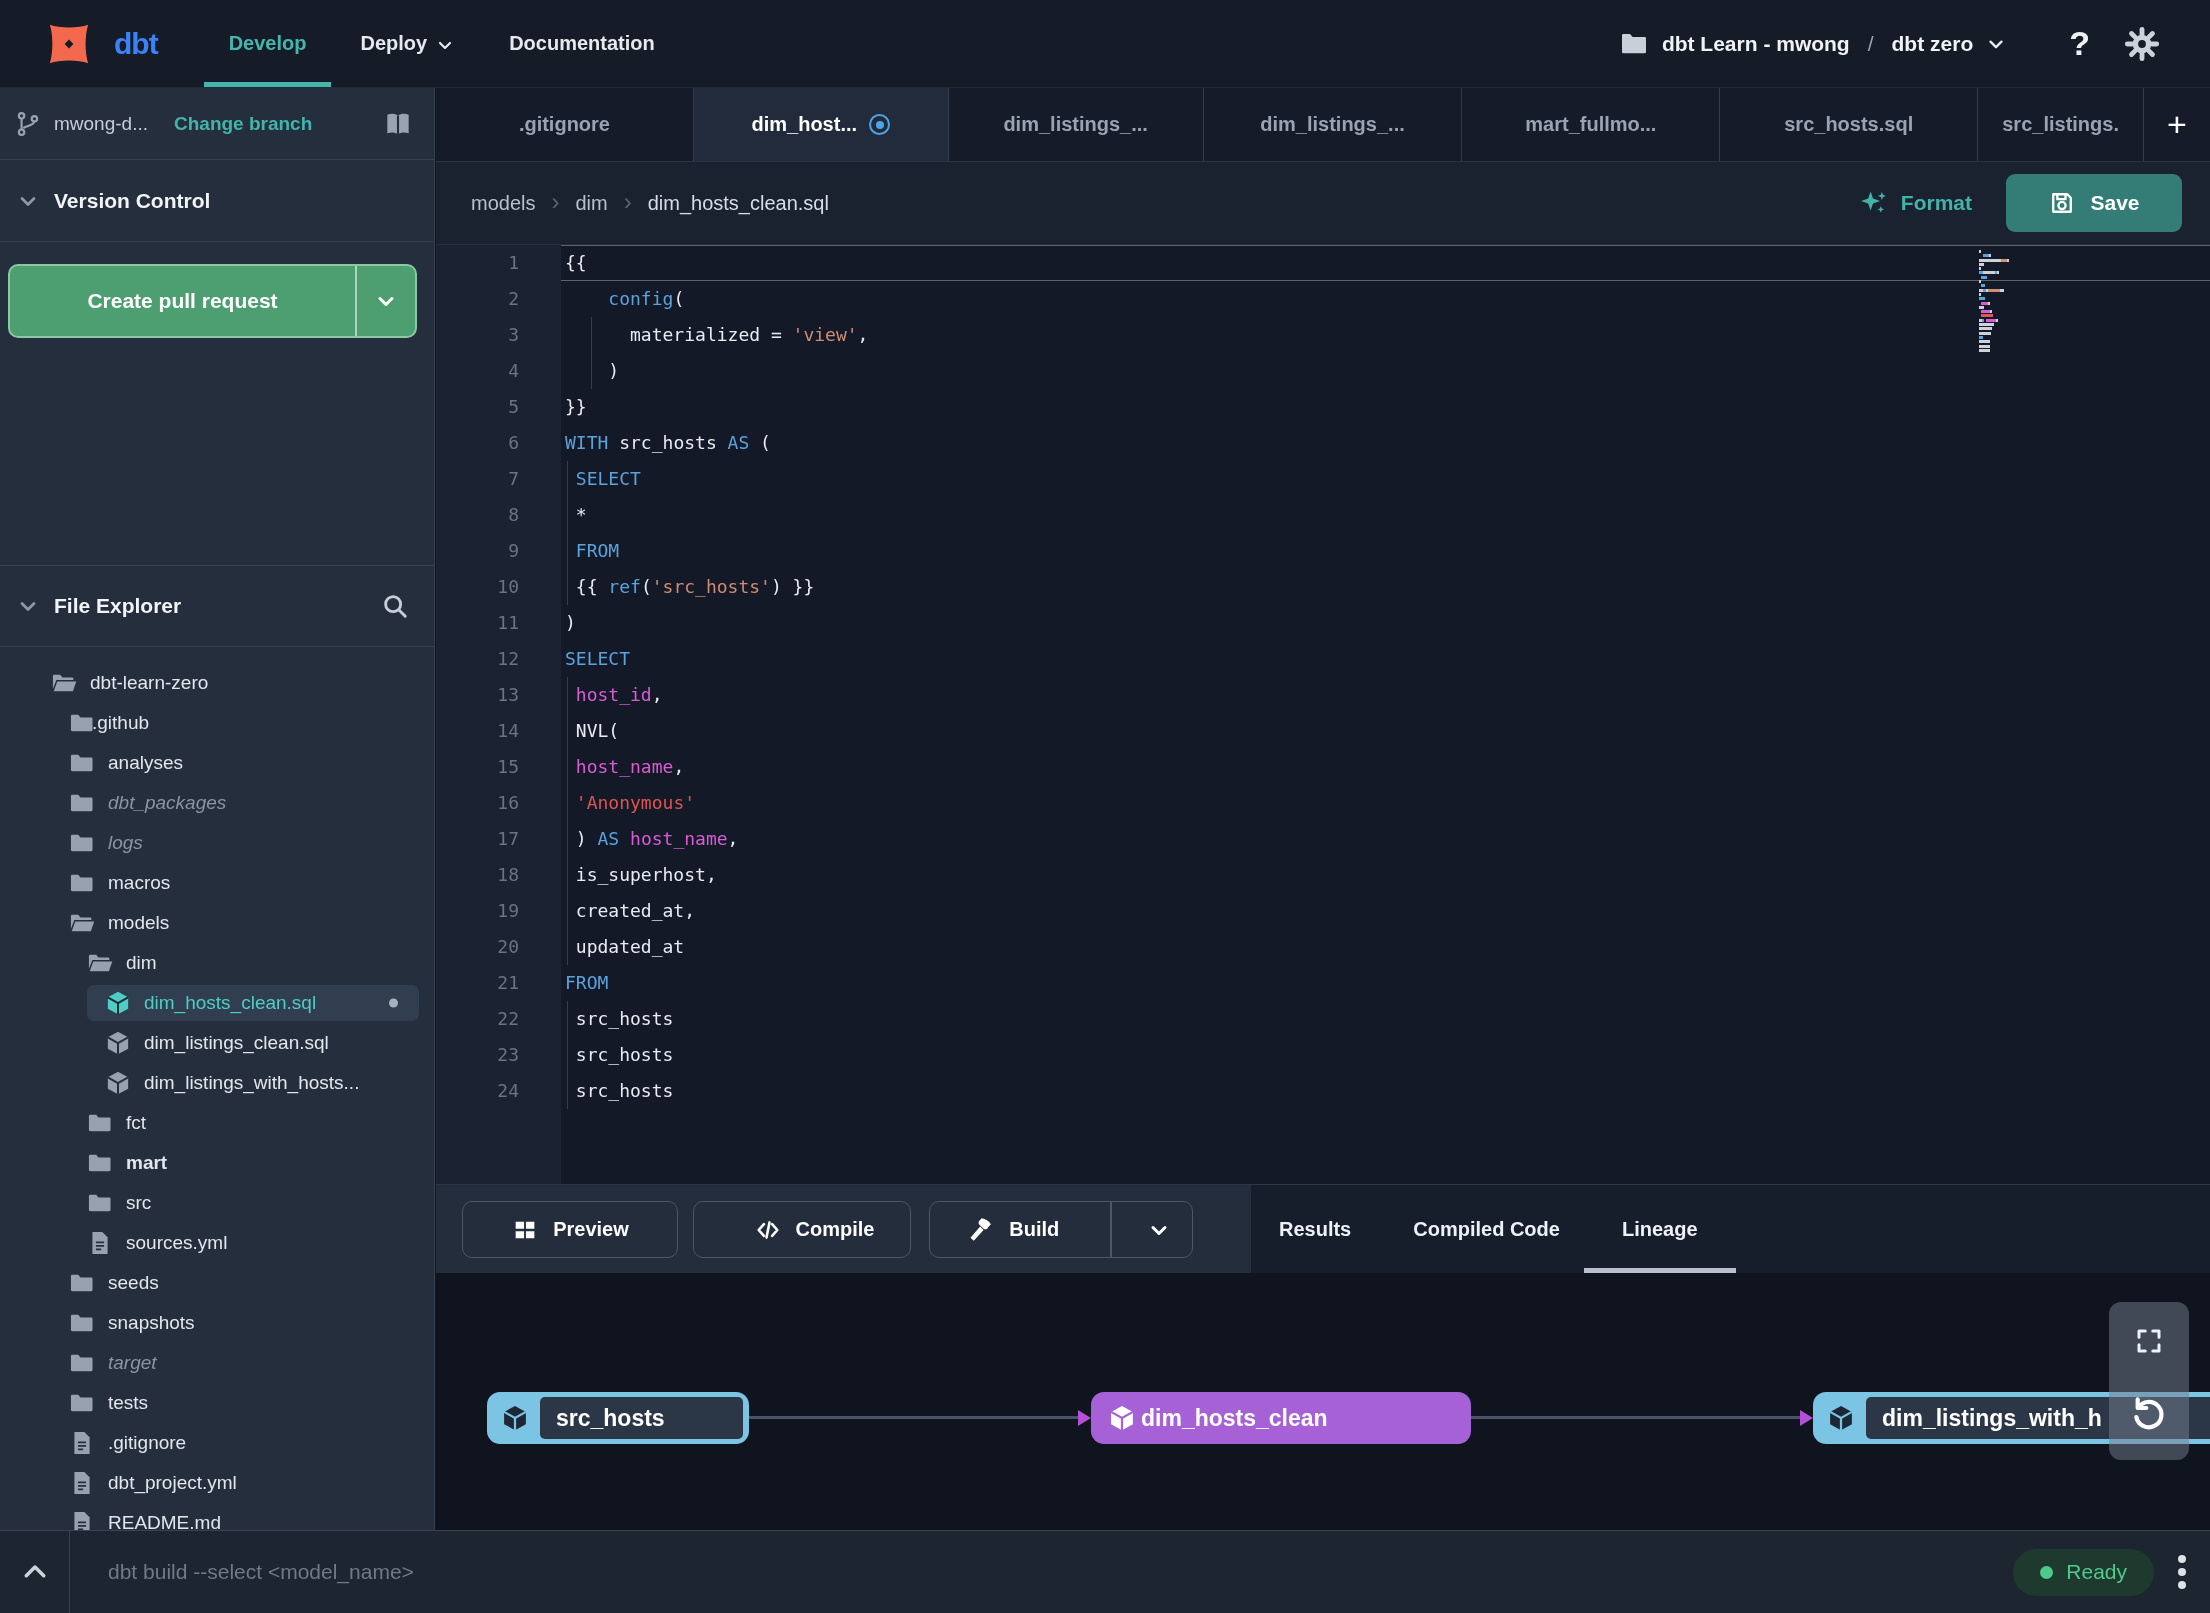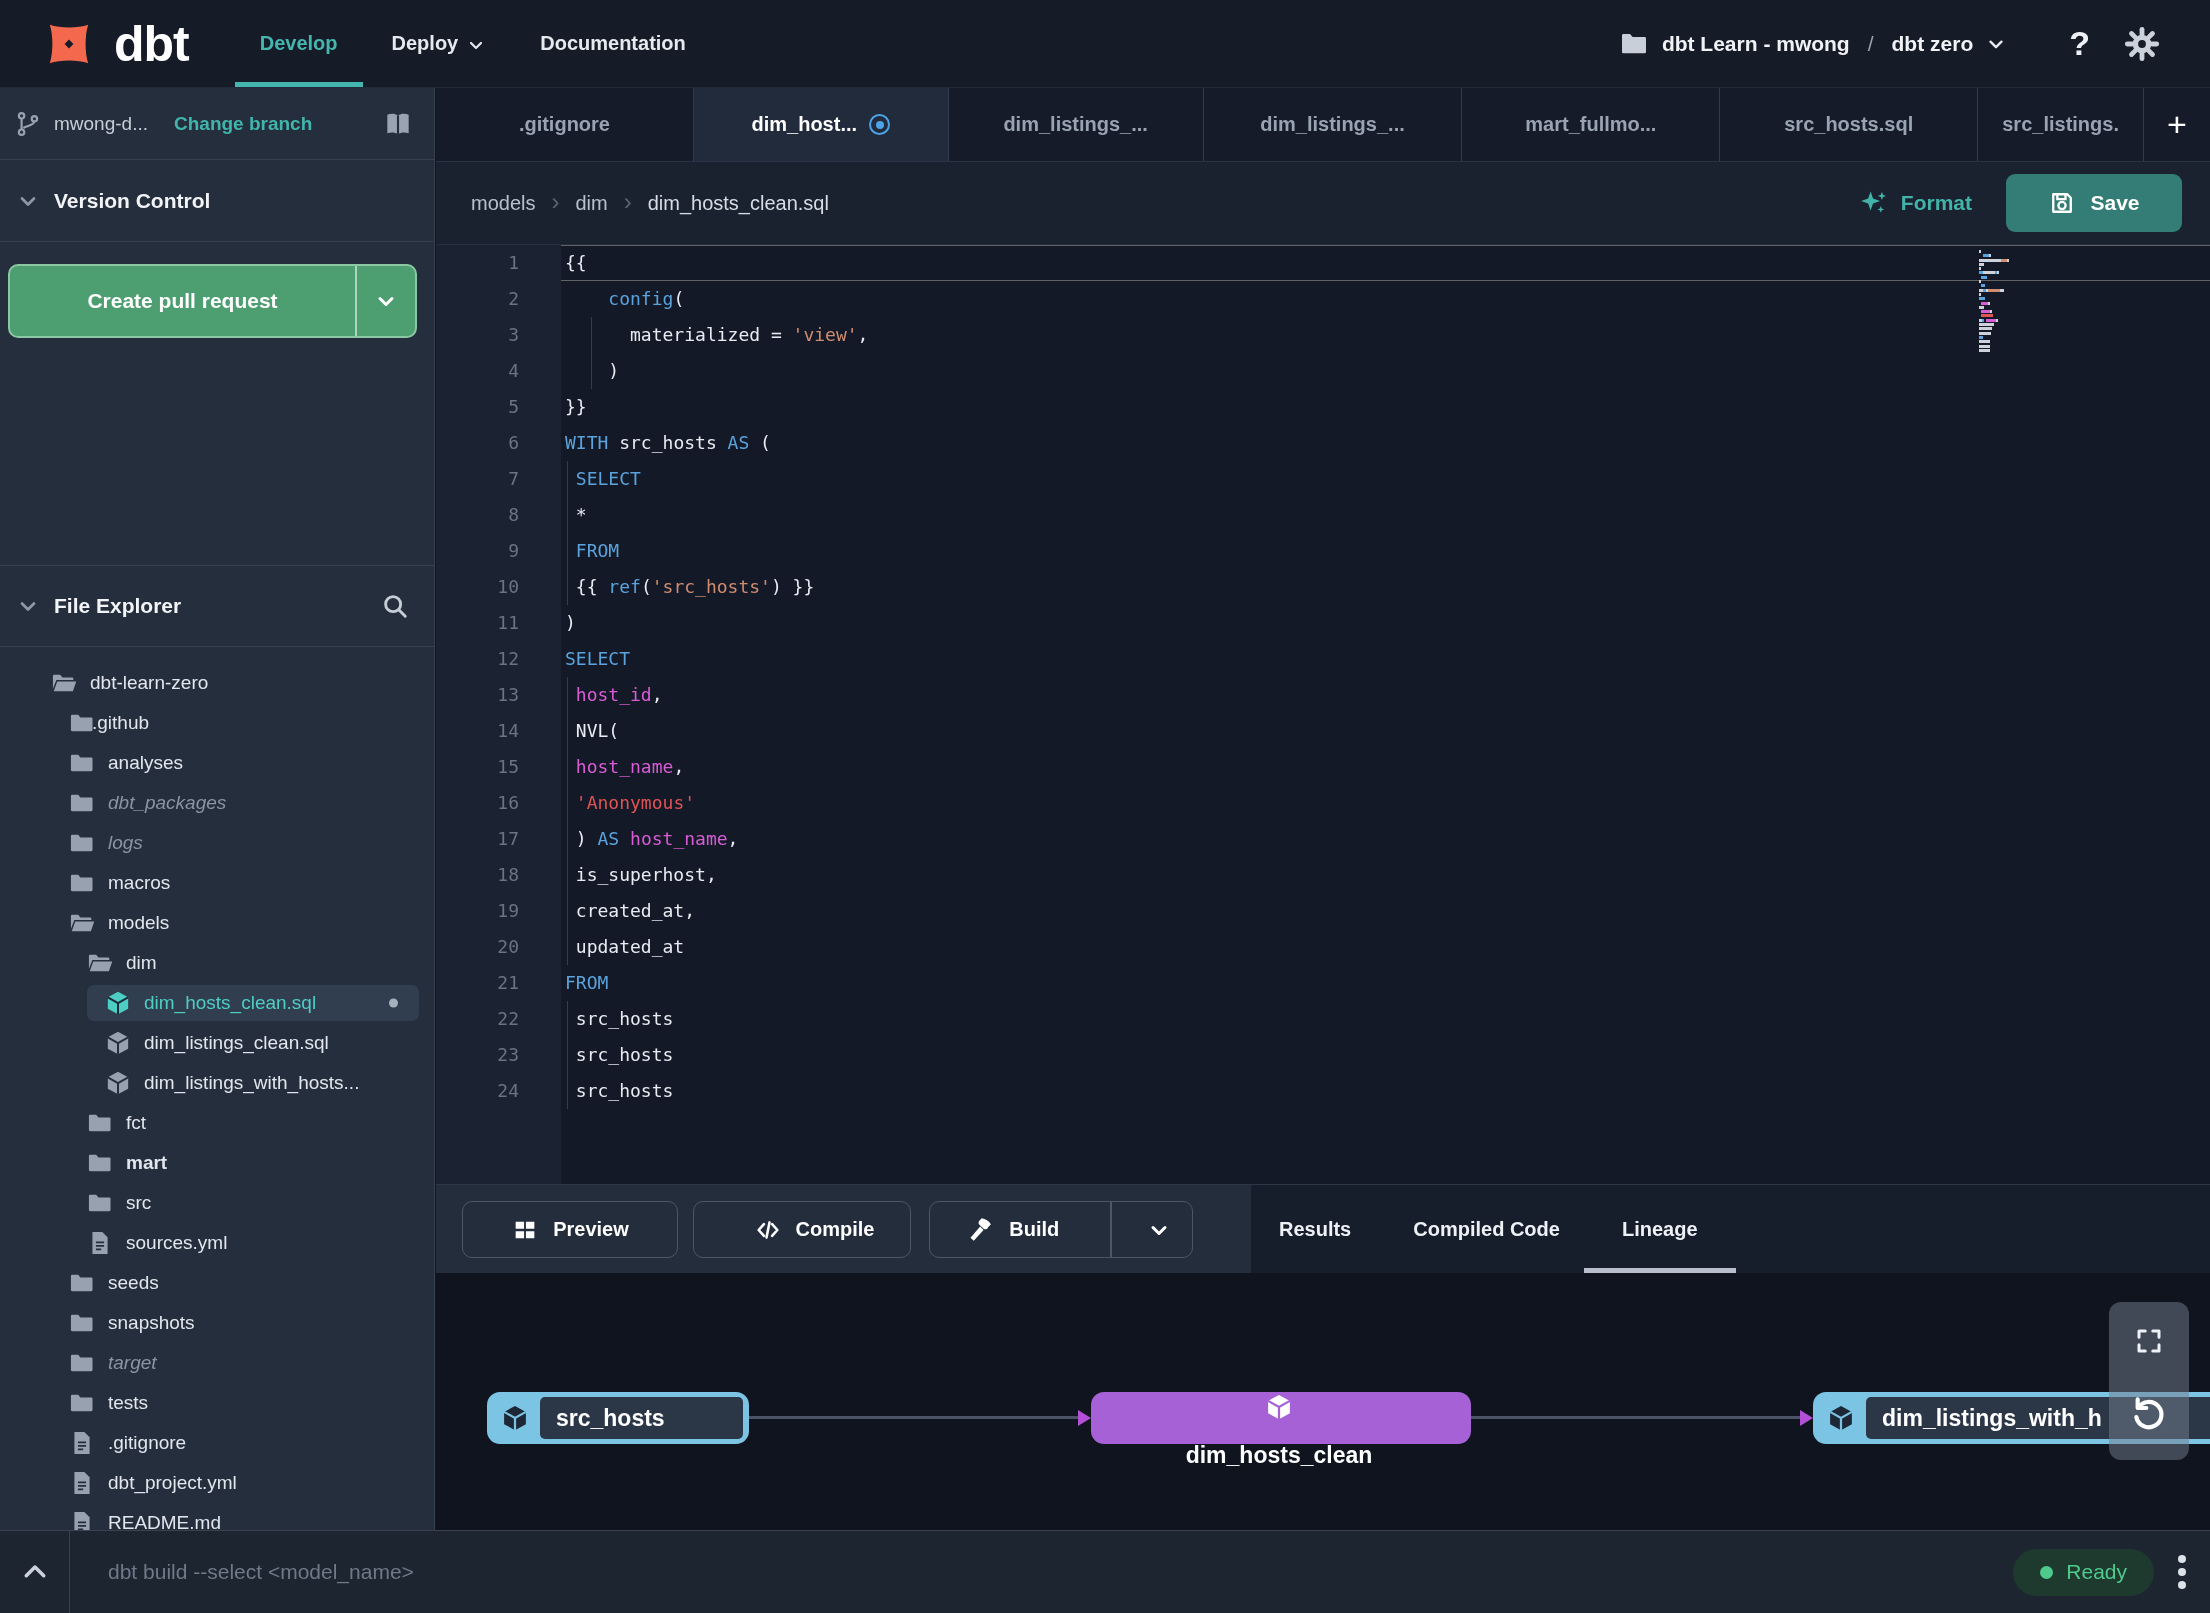--- a/index.html
+++ b/index.html
@@ -4,21 +4,21 @@
 <style>
   * { margin:0; padding:0; box-sizing:border-box; }
   html,body { width:2210px; height:1613px; background:#10151f; overflow:hidden;
     font-family:"Liberation Sans", sans-serif; }
 
   
   .topnav { position:absolute; left:0; top:0; width:2210px; height:88px;
     background:#161b28; display:flex; align-items:center; border-bottom:1px solid #222b3a; }
   .brand { display:flex; align-items:center; gap:14px; padding-left:38px; cursor:pointer; }
   .brand svg { width:62px; height:62px; }
-  .brand-text { color:#ffffff; font-weight:bold; font-size:50px; letter-spacing:-1px; }
+  .brand-text { color:#3b82f6; font-weight:bold; font-size:30px; letter-spacing:-1px; }
   .topnav-items { display:flex; height:100%; margin-left:44px; }
   .nav-item { position:relative; height:100%; display:flex; align-items:center;
     padding:0 27px; gap:8px; font-size:20px; font-weight:600; color:#e6eaef; cursor:pointer; }
   .nav-item.active { color:#45b6ae; }
   .nav-underline { position:absolute; left:2px; right:2px; bottom:0; height:5px; background:#45b6ae; }
   .nav-item .chev { width:20px; height:20px; color:#e6eaef; margin-top:2px; }
   .topnav-right { margin-left:auto; display:flex; align-items:center; padding-right:50px; }
   .project-picker { display:flex; align-items:center; gap:12px; cursor:pointer; }
   .project-picker svg.folder { width:32px; height:32px; }
   .proj-label, .proj-name { color:#f0f2f5; font-size:21px; font-weight:600; }
@@ -142,21 +142,21 @@
     border-left:13px solid #b44fd8; border-top:8px solid transparent;
     border-bottom:8px solid transparent; }
   .lnode { position:absolute; top:119px; height:52px; border-radius:13px; display:flex;
     align-items:center; cursor:pointer; }
   .lnode .lcube { width:30px; height:30px; flex:none; }
   .lnode.source { background:#7cc4e4; }
   .lnode.source .lcube { margin:0 10px 0 13px; }
   .lnode.source .lnode-label { flex:1; align-self:stretch; margin:5px 6px 5px 0;
     background:#2b3647; border-radius:5px; display:flex; align-items:center;
     padding:0 16px; color:#fff; font-weight:bold; font-size:23px; white-space:nowrap; overflow:hidden; }
-  .lnode.current { background:#a661d6; padding:0 20px 0 16px; gap:20px;flex-direction:column; }
+  .lnode.current { background:#a661d6; padding:0 20px 0 16px; gap:4px; }
   .lnode.current .lnode-label { color:#fff; font-weight:bold; font-size:23px; white-space:nowrap; }
   .float-panel { position:absolute; left:1673px; top:29px; width:80px; height:158px;
     background:rgba(116,126,142,.5); border-radius:12px; display:flex; flex-direction:column;
     align-items:center; padding-top:24px; gap:38px; z-index:5; }
   .float-panel svg { cursor:pointer; }
 
   
   .bottombar { position:absolute; left:0; right:0; bottom:0; height:83px; background:#1d2531;
     border-top:1px solid #3a4250; display:flex; align-items:center; }
   .bb-toggle { width:70px; height:100%; display:flex; align-items:center; justify-content:center;

